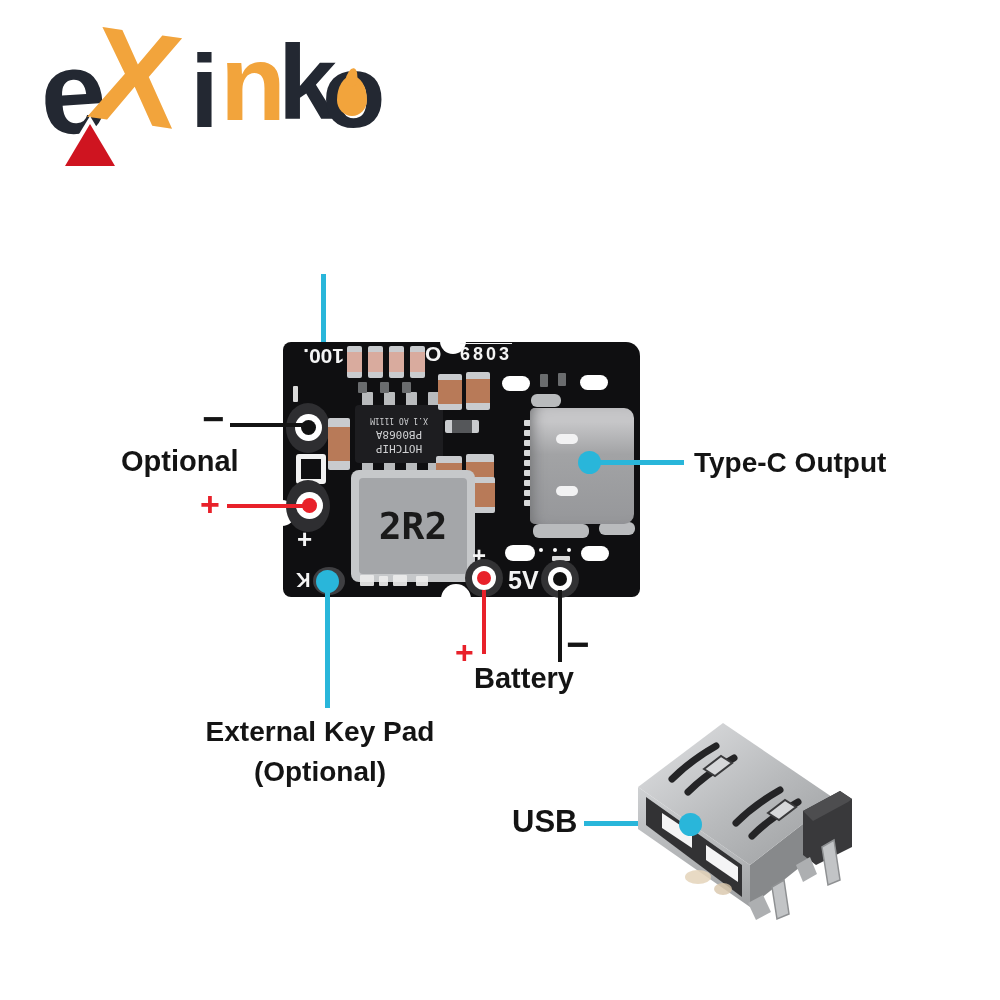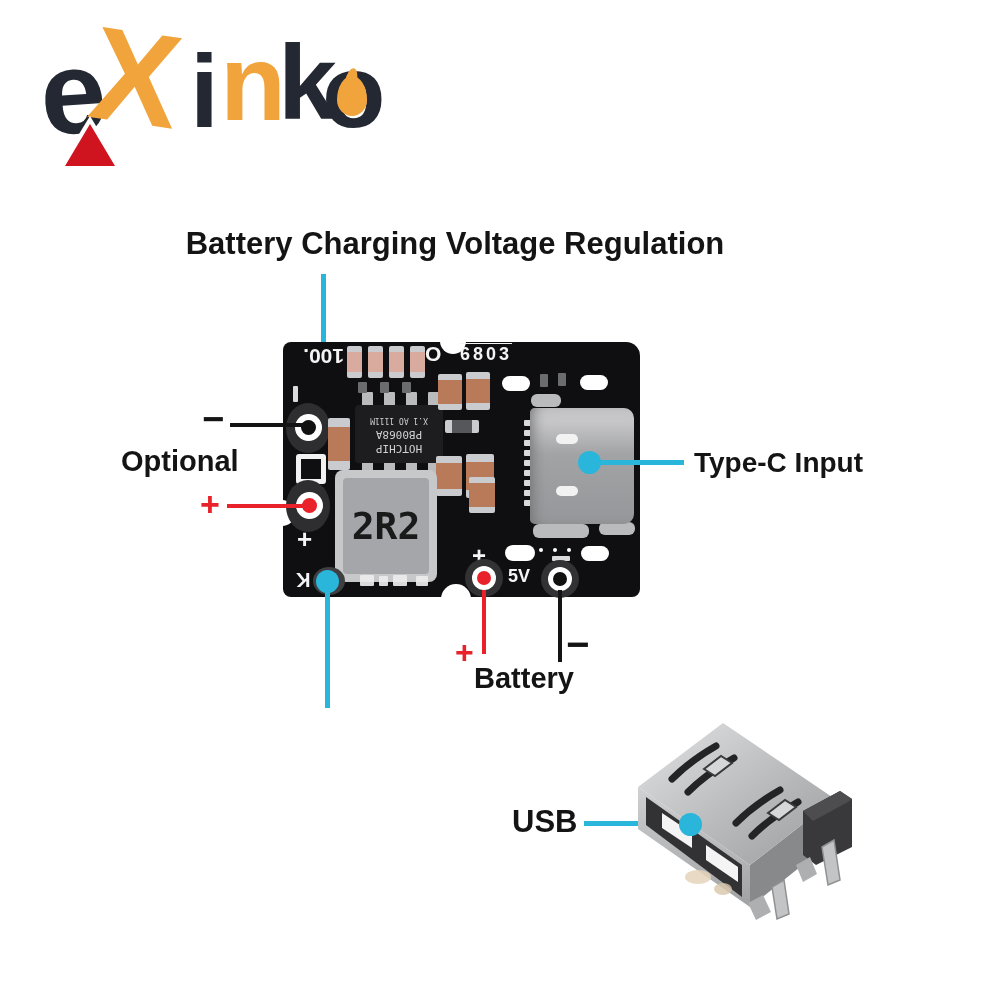--- a/index.html
+++ b/index.html
@@ -53,21 +53,20 @@
     <span class="abs" style="left:52px;top:-14px;font-size:132px;color:#f2a43c;transform:rotate(8deg);">X</span>
     <span class="abs" style="left:150px;top:16px;font-size:104px;color:#232832;">i</span>
     <span class="abs" style="left:180px;top:4px;font-size:108px;color:#f2a43c;">n</span>
     <span class="abs" style="left:238px;top:6px;font-size:106px;color:#232832;">k</span>
     <span class="abs" style="left:282px;top:16px;font-size:104px;color:#232832;">o</span>
     <div class="abs tri-w" style="left:16px;top:100px;"></div>
     <div class="abs tri-r" style="left:25px;top:108px;"></div>
     <div class="abs drop" style="left:297px;top:60px;"></div>
   </div>
 
-  <div class="abs lbl" style="left:150px;top:226px;width:610px;text-align:center;font-size:31px;">Battery Charging Voltage Regulation</div>
 
   <div class="abs cy vline" style="left:321px;top:274px;height:100px;"></div>
   <div class="abs dot" style="left:312px;top:361px;width:23px;height:23px;"></div>
 
   <div class="abs board">
 
     <div class="abs notch" style="left:157px;top:-14px;width:26px;height:26px;"></div>
     <div class="abs notch" style="left:-14px;top:158px;width:26px;height:26px;"></div>
     <div class="abs notch" style="left:158px;top:242px;width:30px;height:30px;"></div>
 
@@ -119,21 +118,21 @@
     <div class="abs cap" style="left:183px;top:30px;width:24px;height:38px;"></div>
     <div class="abs cap" style="left:153px;top:114px;width:26px;height:40px;"></div>
     <div class="abs cap" style="left:183px;top:112px;width:28px;height:44px;"></div>
     <div class="abs cap" style="left:186px;top:135px;width:26px;height:36px;"></div>
     <div class="abs chiplet" style="left:75px;top:40px;width:9px;height:11px;"></div>
     <div class="abs chiplet" style="left:97px;top:40px;width:9px;height:11px;"></div>
     <div class="abs chiplet" style="left:119px;top:40px;width:9px;height:11px;"></div>
     <div class="abs" style="left:162px;top:78px;width:34px;height:13px;border-radius:2px;
          background:linear-gradient(to right,#c9cbce 0 20%,#55575a 20% 80%,#c9cbce 80%);"></div>
 
-    <div class="abs ind-out" style="left:52px;top:128px;width:102px;height:112px;text-decoration:underline;">
+    <div class="abs ind-out" style="left:68px;top:128px;width:124px;height:112px;text-decoration:underline;">
       <div class="ind-in abs" style="left:8px;top:8px;right:8px;bottom:8px;">
         <span style="font-weight:bold;font-size:38px;color:#1a1a1a;font-family:'DejaVu Sans Mono',monospace;">2R2</span>
       </div>
     </div>
 
     <div class="abs solder" style="left:248px;top:52px;width:30px;height:13px;"></div>
     <div class="abs solder" style="left:250px;top:182px;width:56px;height:14px;"></div>
     <div class="abs solder" style="left:316px;top:180px;width:36px;height:13px;"></div>
     <div class="abs tc-pin" style="left:241px;top:78px;width:10px;height:6px;"></div>
     <div class="abs tc-pin" style="left:241px;top:88px;width:10px;height:6px;"></div>
@@ -153,52 +152,54 @@
     <div class="abs" style="left:30px;top:225px;width:32px;height:28px;background:#3f3f42;border-radius:50%;"></div>
     <div class="abs mark" style="left:77px;top:233px;width:14px;height:11px;"></div>
     <div class="abs mark" style="left:96px;top:234px;width:9px;height:10px;"></div>
     <div class="abs mark" style="left:110px;top:233px;width:14px;height:11px;"></div>
     <div class="abs mark" style="left:133px;top:234px;width:12px;height:10px;"></div>
 
     <div class="abs silk" style="left:189px;top:200px;font-size:24px;">+</div>
     <div class="abs pad-outer" style="left:182px;top:217px;width:38px;height:38px;background:#323234;"></div>
     <div class="abs pad-ring" style="left:189px;top:224px;width:24px;height:24px;"></div>
 
-    <div class="abs silk" style="left:225px;top:224px;font-size:18px;">5V</div>
+    <div class="abs silk" style="left:225px;top:224px;font-size:25px;">5V</div>
 
     <div class="abs wdot" style="left:256px;top:206px;"></div>
     <div class="abs wdot" style="left:270px;top:206px;"></div>
     <div class="abs wdot" style="left:284px;top:206px;"></div>
     <div class="abs mark" style="left:269px;top:214px;width:18px;height:5px;"></div>
     <div class="abs pad-outer" style="left:258px;top:218px;width:38px;height:38px;background:#323234;"></div>
     <div class="abs pad-ring" style="left:265px;top:225px;width:24px;height:24px;"></div>
     <div class="abs pad-core" style="left:270px;top:230px;width:14px;height:14px;background:#111;"></div>
   </div>
 
   <div class="abs lbl" style="left:202px;top:398px;font-size:38px;">−</div>
   <div class="abs" style="left:230px;top:423px;width:74px;height:4px;background:#141414;"></div>
   <div class="abs lbl" style="left:121px;top:445px;font-size:29px;">Optional</div>
   <div class="abs lbl" style="left:200px;top:485px;font-size:34px;color:#e8212a;">+</div>
   <div class="abs" style="left:227px;top:504px;width:78px;height:4px;background:#e8212a;"></div>
 
   <div class="abs cy hline" style="left:594px;top:460px;width:90px;"></div>
   <div class="abs dot" style="left:578px;top:451px;width:23px;height:23px;"></div>
-  <div class="abs lbl" style="left:694px;top:447px;font-size:28px;">Type-C Input</div>
+  <div class="abs lbl" style="left:694px;top:447px;font-size:28px;">Type-C Output</div>
 
   <div class="abs" style="left:482px;top:590px;width:4px;height:64px;background:#e8212a;"></div>
   <div class="abs" style="left:558px;top:590px;width:4px;height:72px;background:#141414;"></div>
   <div class="abs lbl" style="left:455px;top:634px;font-size:32px;color:#e8212a;">+</div>
   <div class="abs lbl" style="left:566px;top:622px;font-size:40px;">−</div>
   <div class="abs lbl" style="left:474px;top:662px;font-size:29px;">Battery</div>
 
   <div class="abs pad-core" style="left:477px;top:571px;width:14px;height:14px;background:#e8212a;"></div>
 
   <div class="abs cy vline" style="left:325px;top:588px;height:120px;"></div>
   <div class="abs dot" style="left:316px;top:570px;width:23px;height:23px;"></div>
   <div class="abs lbl" style="left:150px;top:712px;width:340px;text-align:center;font-size:28px;line-height:40px;">
+    <div>External Key Pad</div>
+    <div>(Optional)</div>
   </div>
 
   <div class="abs lbl" style="left:512px;top:804px;font-size:31px;">USB</div>
   <div class="abs cy hline" style="left:584px;top:821px;width:100px;"></div>
 
   <svg class="abs" style="left:620px;top:715px;" width="290" height="235" viewBox="0 0 290 235">
     <defs>
       <linearGradient id="gTop" x1="0" y1="0" x2="1" y2="1">
         <stop offset="0" stop-color="#e2e3e5"></stop>
           <stop offset="0.55" stop-color="#b8babc"></stop>

